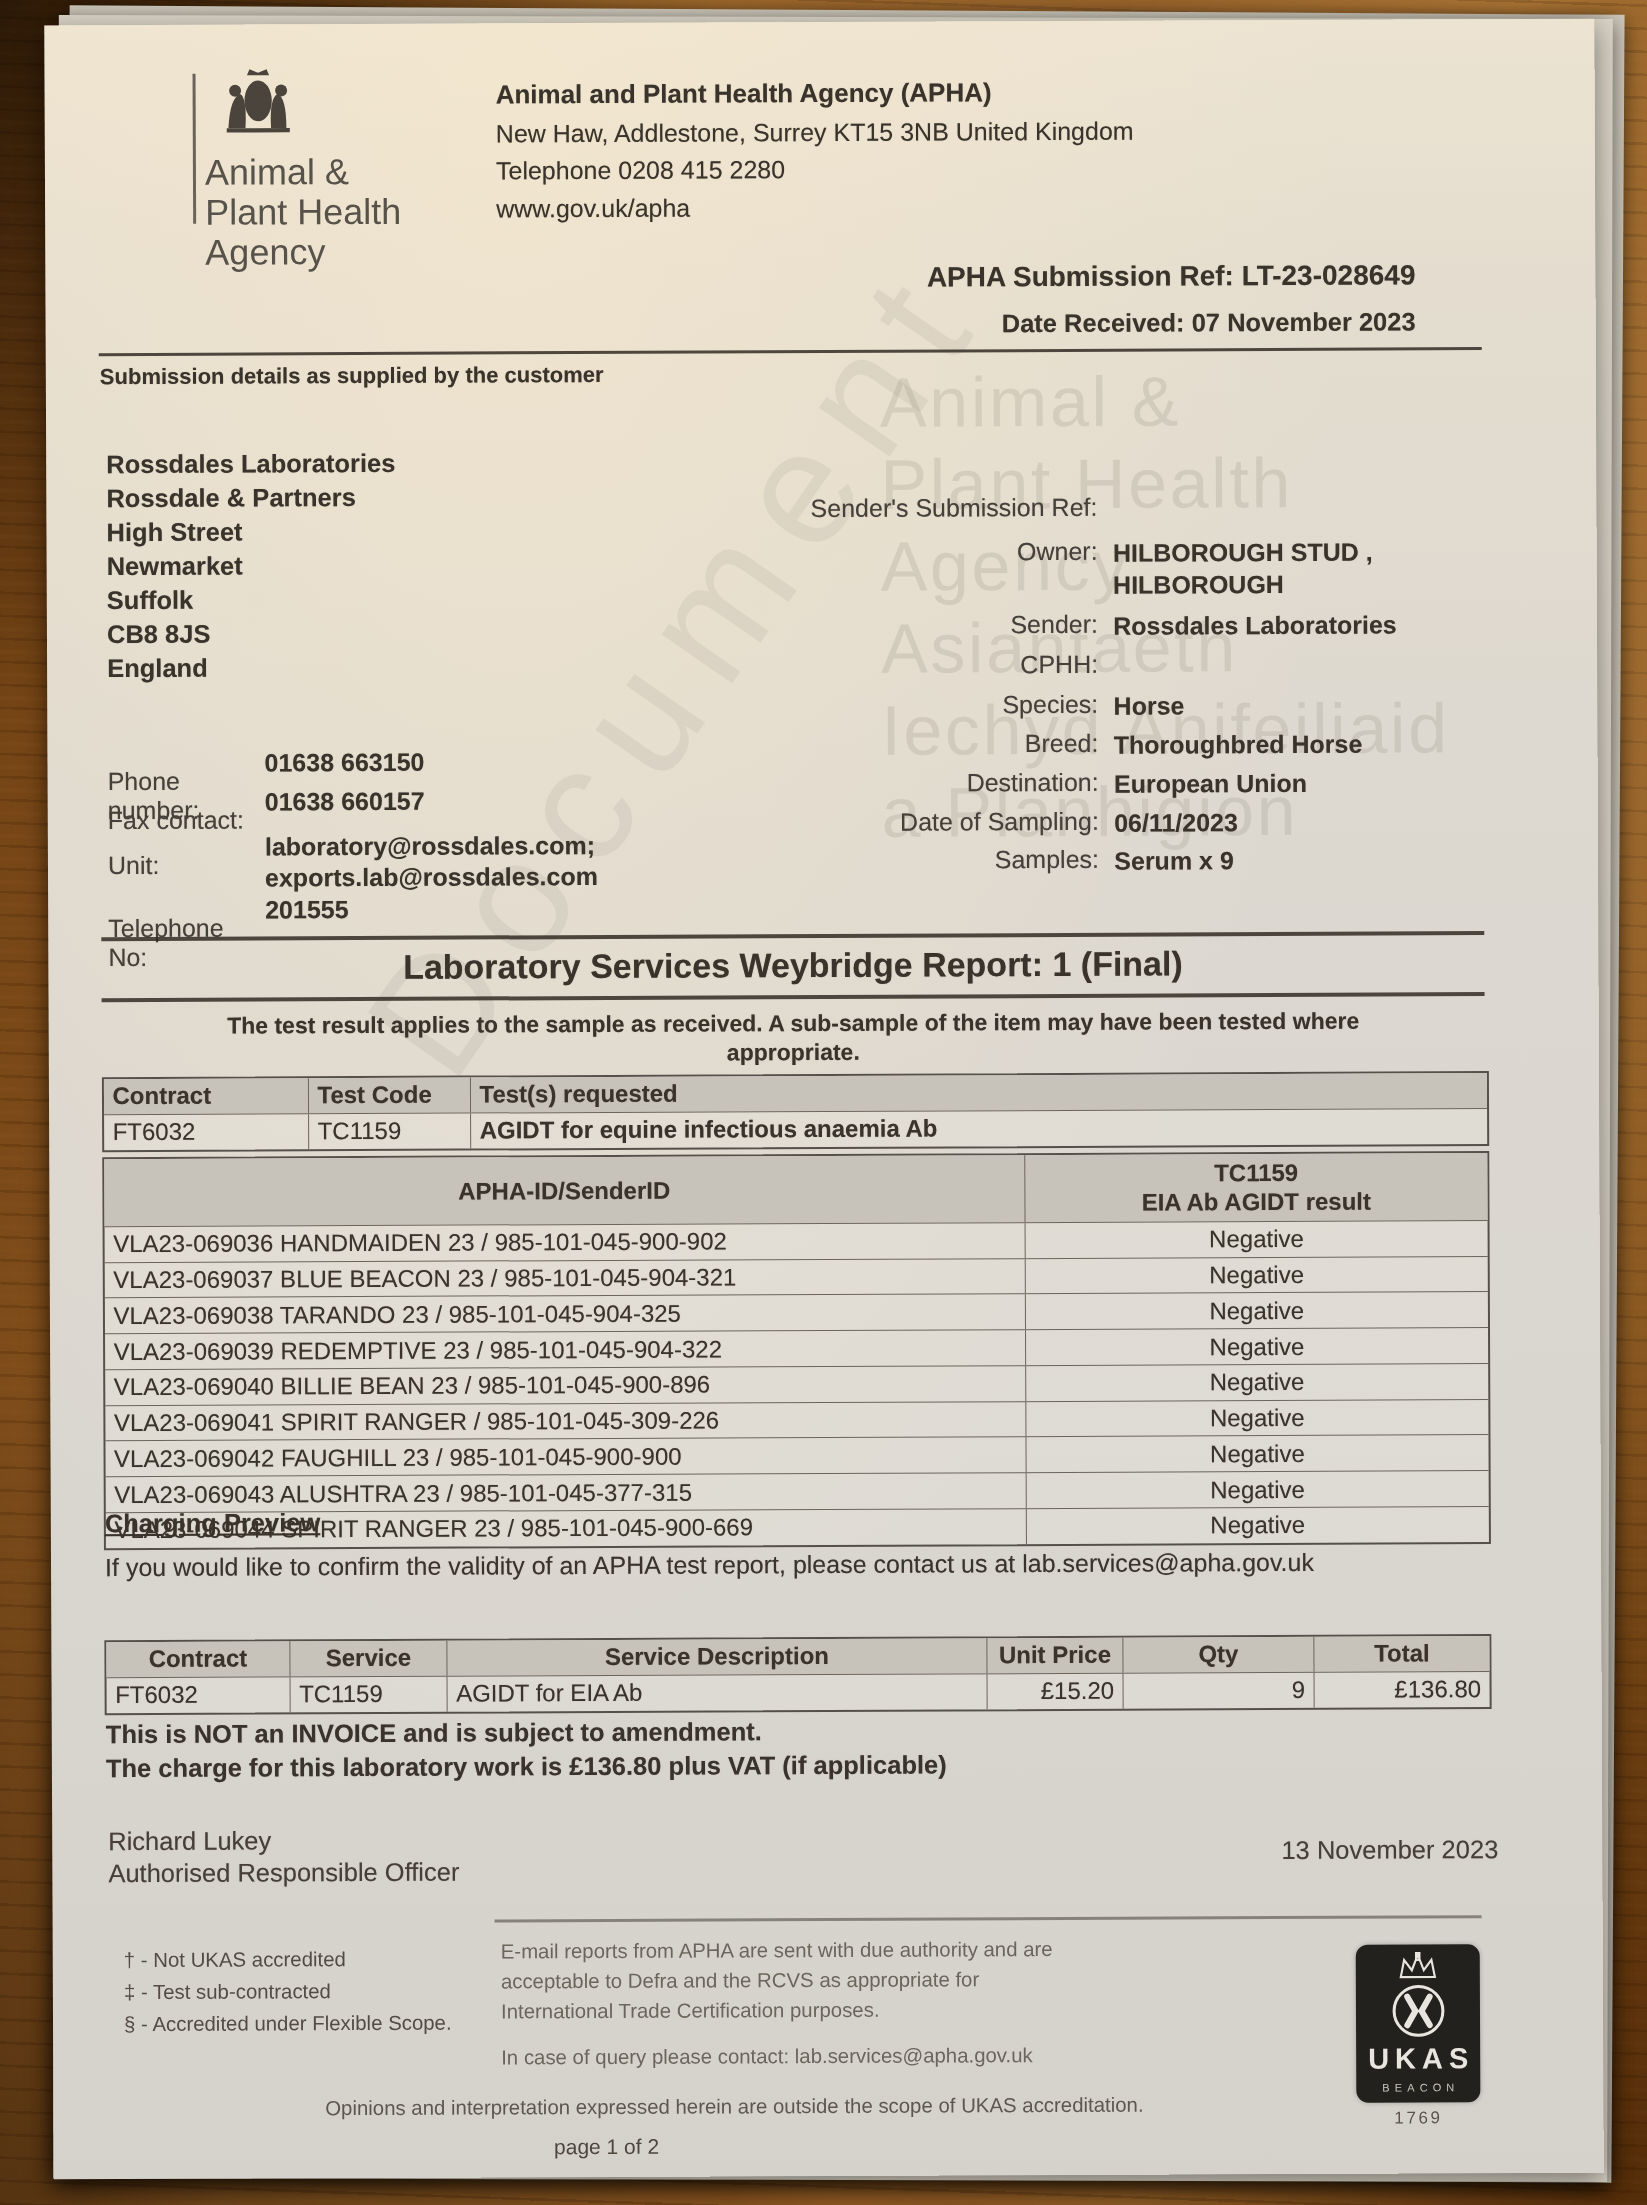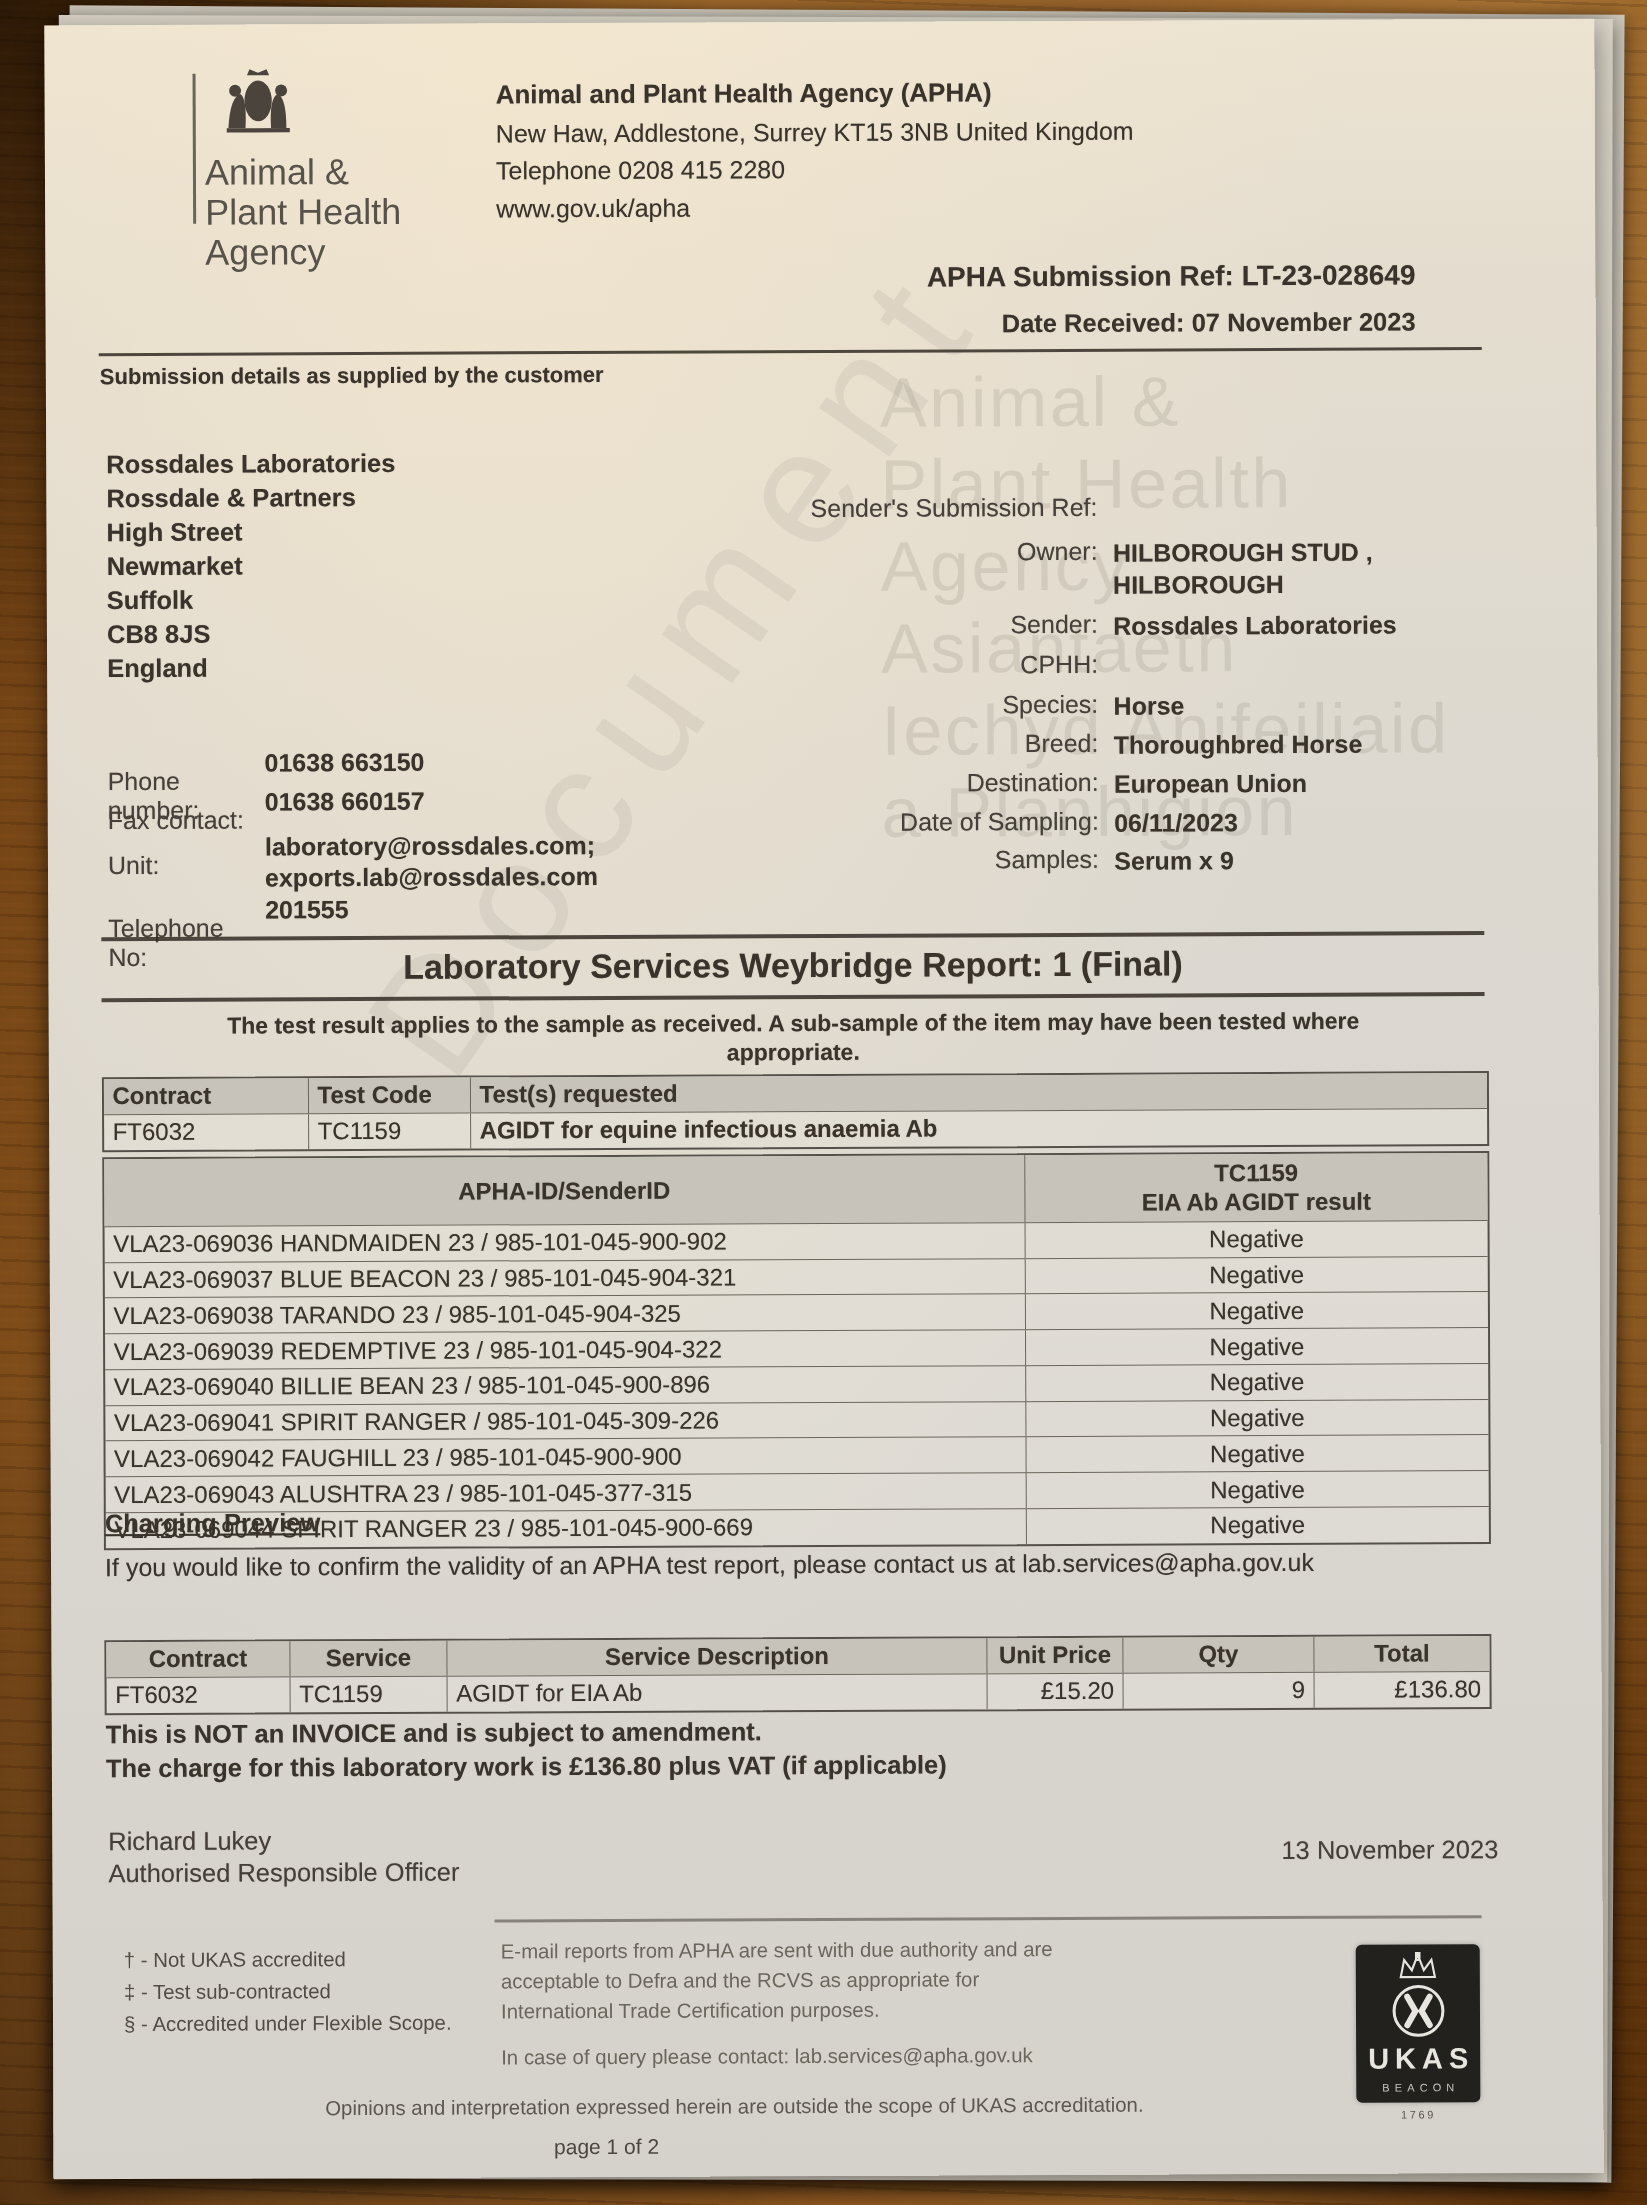--- a/index.html
+++ b/index.html
@@ -80,24 +80,24 @@
   .sign{font-size:25.5px;color:#453f37;line-height:32px;}
   .sign-date{font-size:25.5px;color:#453f37;text-align:right;}
   
   .fnote{font-size:20.4px;color:#524c43;line-height:32px;}
   .femail{font-size:20.4px;color:rgba(88,82,72,.85);line-height:30px;}
   .fquery{font-size:20.4px;color:rgba(88,82,72,.85);}
   .fopinions{font-size:20.4px;color:rgba(80,74,65,.9);text-align:center;}
   .fpage{font-size:21px;color:#4c463d;text-align:center;}
   .fline{position:absolute;height:2.6px;background:rgba(70,64,56,.55);}
   
-  .ukas-box{position:absolute;left:1303px;top:1925px;width:124px;height:158px;background:#23211e;border-radius:6px;display:flex;flex-direction:column;align-items:center;box-shadow:0 0 5.1px rgba(0,0,0,.25);}
+  .ukas-box{position:absolute;left:1303px;top:1925px;width:124px;height:158px;background:#23211e;border-radius:12px;display:flex;flex-direction:column;align-items:center;box-shadow:0 0 5.1px rgba(0,0,0,.25);}
   .ukas-name{color:#e8e5df;font-weight:bold;font-size:29px;letter-spacing:6px;margin-top:1.7px;text-indent:6px;}
   .ukas-type{color:#c9c5bd;font-size:11px;letter-spacing:5.1px;margin-top:5.1px;text-indent:5.1px;}
-  .ukas-num{position:absolute;left:1303px;top:2089px;width:124px;text-align:center;font-size:11px;color:#5a544b;letter-spacing:2.6px;}
+  .ukas-num{position:absolute;left:1303px;top:2089px;width:124px;text-align:center;font-size:17px;color:#5a544b;letter-spacing:2.6px;}
 </style>
 </head>
 <body>
 
 <div class="sheet u2"></div>
 <div class="sheet u1"></div>
 
 <div class="paper">
 
   <div class="wm">

